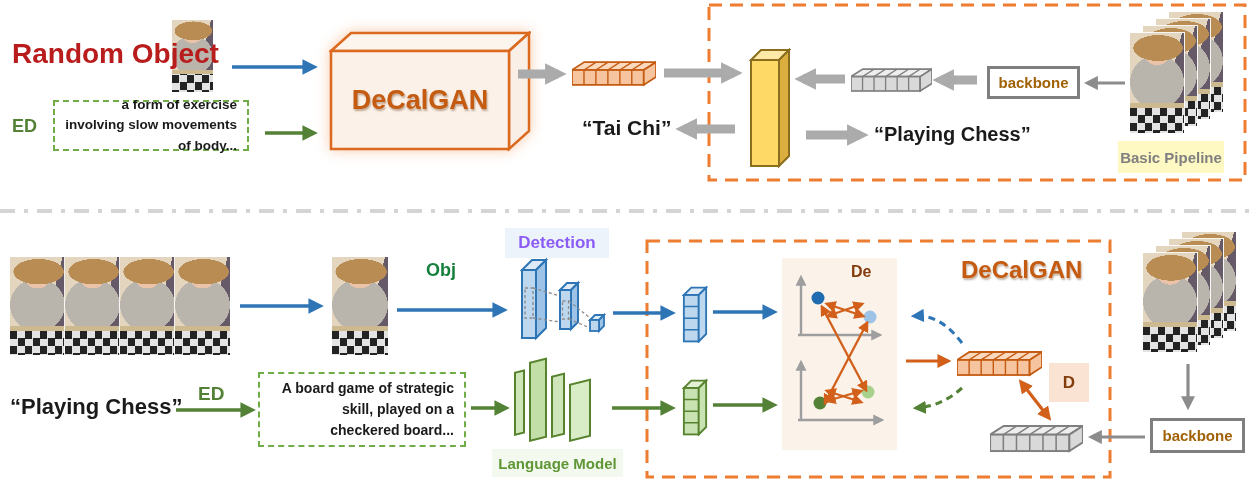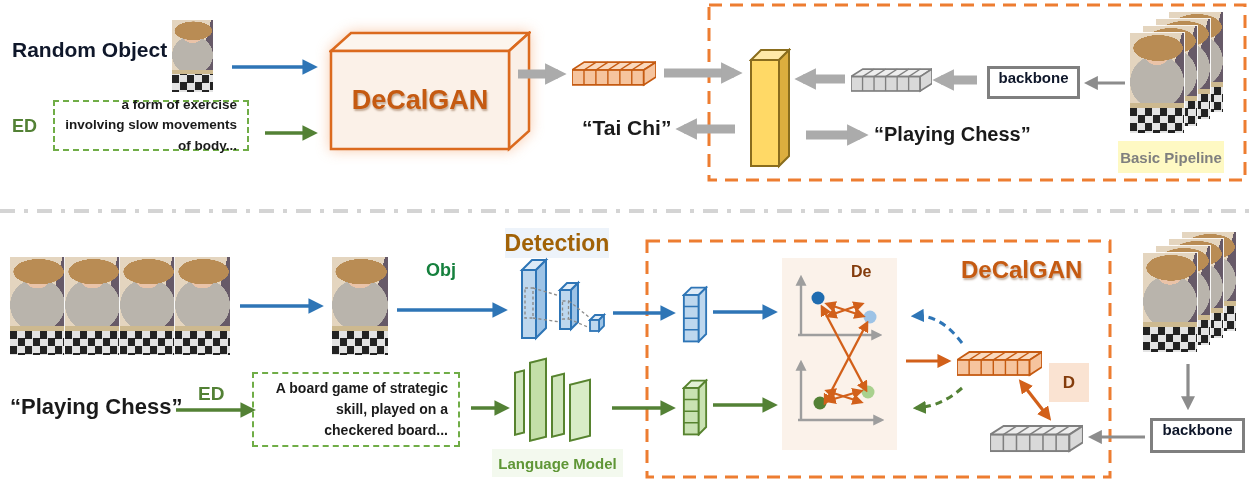--- a/index.html
+++ b/index.html
@@ -20,22 +20,22 @@
         repeating-conic-gradient(#e3e3e3 0 25%, #232323 0 50%);
       background-size:100% 100%, 15px 15px;background-position:0 0,0 5px;}
   
   .green-dash{position:absolute;border:2px dashed #70AD47;color:#1a1a1a;
       display:flex;align-items:center;padding:4px 10px;box-sizing:border-box;
       white-space:normal;line-height:1.5;text-align:right;}
   
   .chip{position:absolute;display:flex;align-items:center;justify-content:center;
         box-sizing:border-box;white-space:nowrap;}
   
-  .backbone{position:absolute;border:3px solid #7F7F7F;background:#fff;color:#0f172a;
-        display:flex;justify-content:center;font-size:15px;box-sizing:border-box;}
+  .backbone{position:absolute;border:3px solid #7F7F7F;background:#fff;color:#a16207;
+        display:flex;align-items:center;justify-content:center;font-size:15px;box-sizing:border-box;}
   
   .lm-plate{position:absolute;border:2px solid #57832F;background:#CFE6BB;
         transform:skewY(-14deg);transform-origin:left top;box-sizing:border-box;}
   svg{display:block;}
   .overlay{position:absolute;left:0;top:0;z-index:6;pointer-events:none;}
   .vec-orange{--edge:#C55A11;--face:#F6C49E;--faceTop:#FAD9BE;}
   .vec-gray{--edge:#7F7F7F;--face:#D9D9D9;--faceTop:#EEEEEE;}
   .vec-blue{--edge:#2E75B6;--face:#BDD7EE;--faceTop:#DEEBF7;}
   .vec-green{--edge:#57832F;--face:#C9E2B2;--faceTop:#E2F0D5;}
   .z1{z-index:1}.z2{z-index:2}.z3{z-index:3}.z4{z-index:4}
@@ -72,21 +72,21 @@
         <g stroke="var(--edge)" stroke-width="1.6">
           <line x1="2" y1="22.5" x2="18" y2="22.5"></line>
             <line x1="2" y1="35" x2="18" y2="35"></line>
             <line x1="2" y1="47.5" x2="18" y2="47.5"></line>
         </g>
         <polygon points="18,10 26,2 26,52 18,60" fill="var(--face)" stroke="var(--edge)" stroke-width="2"></polygon>
       </symbol>
     </defs>
   </svg>
 
-  <div class="txt z4" style="left:12px;top:38px;font-size:21px;color:#0f172a">Random Object</div>
+  <div class="txt z4" style="left:12px;top:38px;font-size:28px;color:#b91c1c">Random Object</div>
   <div class="photo z1" style="left:172px;top:20px;width:41px;height:72px"></div>
 
   <div class="txt z4" style="left:12px;top:116px;font-size:18px;color:#538135">ED</div>
   <div class="green-dash z2" style="left:53px;top:100px;width:196px;height:51px;font-size:13.5px">
     <span>a form of exercise involving slow movements of body...</span>
   </div>
 
   <svg class="abs z2" style="left:329px;top:31px;filter:drop-shadow(0 0 7px rgba(237,125,49,.4))" width="202" height="122">
     <polygon points="2,20 22,2 200,2 180,20" fill="#FCF5EE" stroke="#DB6A1E" stroke-width="2.5"></polygon>
     <polygon points="180,20 200,2 200,100 180,118" fill="#FAEFE6" stroke="#DB6A1E" stroke-width="2.5"></polygon>
@@ -127,21 +127,21 @@
   <div>
     <div class="photo" style="left:10px;top:257px;width:55px;height:98px"></div>
     <div class="photo" style="left:65px;top:257px;width:55px;height:98px"></div>
     <div class="photo" style="left:120px;top:257px;width:55px;height:98px"></div>
     <div class="photo" style="left:175px;top:257px;width:55px;height:98px"></div>
   </div>
   <div class="photo z1" style="left:332px;top:257px;width:56px;height:98px"></div>
 
   <div class="txt z4" style="left:426px;top:260px;font-size:18px;color:#15803d">Obj</div>
 
-  <div class="chip z2" style="left:505px;top:228px;width:104px;height:30px;background:#EDF3FA;font-size:23px;color:#a16207">Detection</div>
+  <div class="chip z2" style="left:505px;top:228px;width:104px;height:30px;background:#EDF3FA;font-size:17px;color:#8b5cf6">Detection</div>
 
   <svg class="abs z3" style="left:514px;top:256px" width="96" height="96">
     <polygon points="8,14 18,4 32,4 22,14" fill="#DEEBF7" stroke="#2E75B6" stroke-width="2"></polygon>
     <polygon points="22,14 32,4 32,72 22,82" fill="#9DC3E6" stroke="#2E75B6" stroke-width="2"></polygon>
     <rect x="8" y="14" width="14" height="68" fill="#BDD7EE" stroke="#2E75B6" stroke-width="2"></rect>
     <rect x="11" y="32" width="8" height="30" fill="none" stroke="#8C8C8C" stroke-width="1.4" stroke-dasharray="3 2.5"></rect>
     <g stroke="#8C8C8C" stroke-width="1.4" stroke-dasharray="3 2.5" fill="none">
       <line x1="19" y1="32" x2="46" y2="40"></line>
         <line x1="19" y1="62" x2="46" y2="66"></line>
     </g>
@@ -153,21 +153,21 @@
       <line x1="55" y1="45" x2="76" y2="62"></line>
         <line x1="55" y1="63" x2="76" y2="72"></line>
     </g>
     <polygon points="76,64 81,59 90,59 85,64" fill="#DEEBF7" stroke="#2E75B6" stroke-width="1.8"></polygon>
     <polygon points="85,64 90,59 90,70 85,75" fill="#9DC3E6" stroke="#2E75B6" stroke-width="1.8"></polygon>
     <rect x="76" y="64" width="9" height="11" fill="#BDD7EE" stroke="#2E75B6" stroke-width="1.8"></rect>
   </svg>
 
   <div class="txt z4" style="left:10px;top:394px;font-size:22px">“Playing Chess”</div>
   <div class="txt z4" style="left:198px;top:383px;font-size:19px;color:#538135">ED</div>
-  <div class="green-dash z2" style="left:252px;top:372px;width:208px;height:75px;font-size:14px">
+  <div class="green-dash z2" style="left:258px;top:372px;width:208px;height:75px;font-size:14px">
     <span>A board game of strategic skill, played on a checkered board...</span>
   </div>
 
   <div class="abs z3" style="left:512px;top:350px;width:92px;height:98px">
     <div class="lm-plate" style="left:2px;top:22px;width:11px;height:64px"></div>
     <div class="lm-plate" style="left:17px;top:12px;width:18px;height:80px;background:#C3DFA8"></div>
     <div class="lm-plate" style="left:39px;top:26px;width:14px;height:62px"></div>
     <div class="lm-plate" style="left:57px;top:34px;width:22px;height:58px;background:#D8ECC6"></div>
   </div>
   <div class="chip z2" style="left:492px;top:449px;width:131px;height:28px;background:#F3F9EE;font-size:15px;color:#5F9636">Language Model</div>

